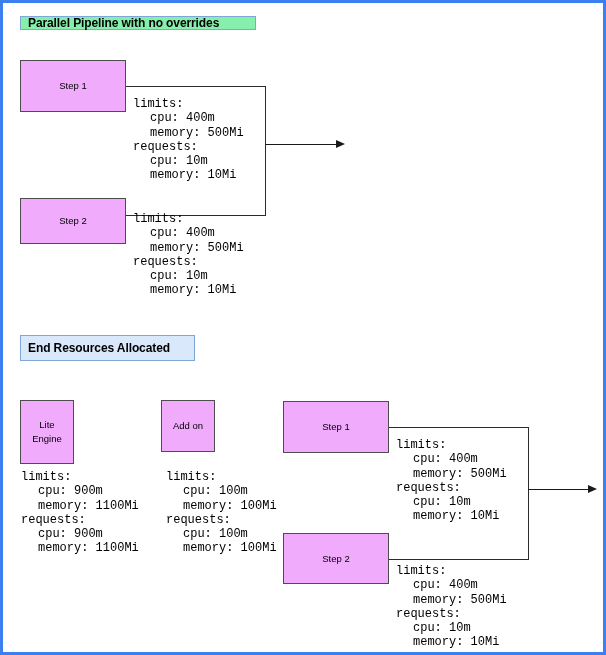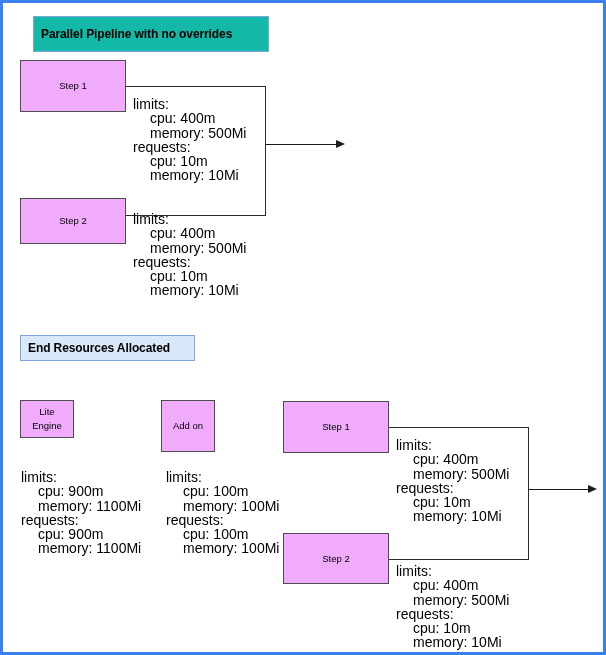--- a/index.html
+++ b/index.html
@@ -48,24 +48,25 @@
     font-size: 9.5px;
     color: #000;
     text-align: center;
     line-height: 1.45;
   }
   .node span { display: block; }
 
   
   .spec {
     position: absolute;
-    font-size: 14px;
+    font-size: 12px;
     line-height: 14.3px;
     color: #000;
     white-space: nowrap;
+    font-family: Liberation Mono, monospace;
   }
   .spec .lvl0 { padding-left: 0; }
   .spec .lvl1 { padding-left: 17px; }
 
   
   .hline {
     position: absolute;
     height: 0;
     border-top: 1.2px solid #2b2b2b;
   }
@@ -86,21 +87,21 @@
     border-top: 4.5px solid transparent;
     border-bottom: 4.5px solid transparent;
     border-left: 9px solid #1a1a1a;
   }
 </style>
 </head>
 <body>
 
 <div id="canvas" style="border-color: rgb(59, 127, 240); background: rgb(255, 255, 255);">
 
-  <div class="banner" style="left: 30px; top: 13px; width: 236px; height: 36px; background: #14b8a6; border-color: rgb(126, 166, 214);">
+  <div class="banner" style="left: 17px; top: 13px; width: 236px; height: 14px; background: #86efac; border-color: rgb(126, 166, 214);">
     <span>Parallel Pipeline with no overrides</span>
   </div>
 
   <div class="node" style="left:17px; top:57px; width:106px; height:52px;">
     <span>Step 1</span>
   </div>
 
   <div class="node" style="left:17px; top:195px; width:106px; height:46px;">
     <span>Step 2</span>
   </div>
@@ -127,21 +128,21 @@
       <div class="lvl1">memory: 500Mi</div>
       <div class="lvl0">requests:</div>
       <div class="lvl1">cpu: 10m</div>
       <div class="lvl1">memory: 10Mi</div>
     </div>
 
   <div class="banner" style="left: 17px; top: 332px; width: 175px; height: 26px; background: rgb(218, 232, 252); border-color: rgb(126, 166, 214);">
     <span>End Resources Allocated</span>
   </div>
 
-  <div class="node" style="left:17px; top:397px; width:54px; height:38px; flex-direction:column;">
+  <div class="node" style="left:17px; top:397px; width:54px; height:64px; flex-direction:column;">
     <span>Lite</span>
     <span>Engine</span>
   </div>
 
   <div class="node" style="left:158px; top:397px; width:54px; height:52px;justify-content:center;">
     <span>Add on</span>
   </div>
 
   <div class="node" style="left:280px; top:398px; width:106px; height:52px;">
     <span>Step 1</span>

